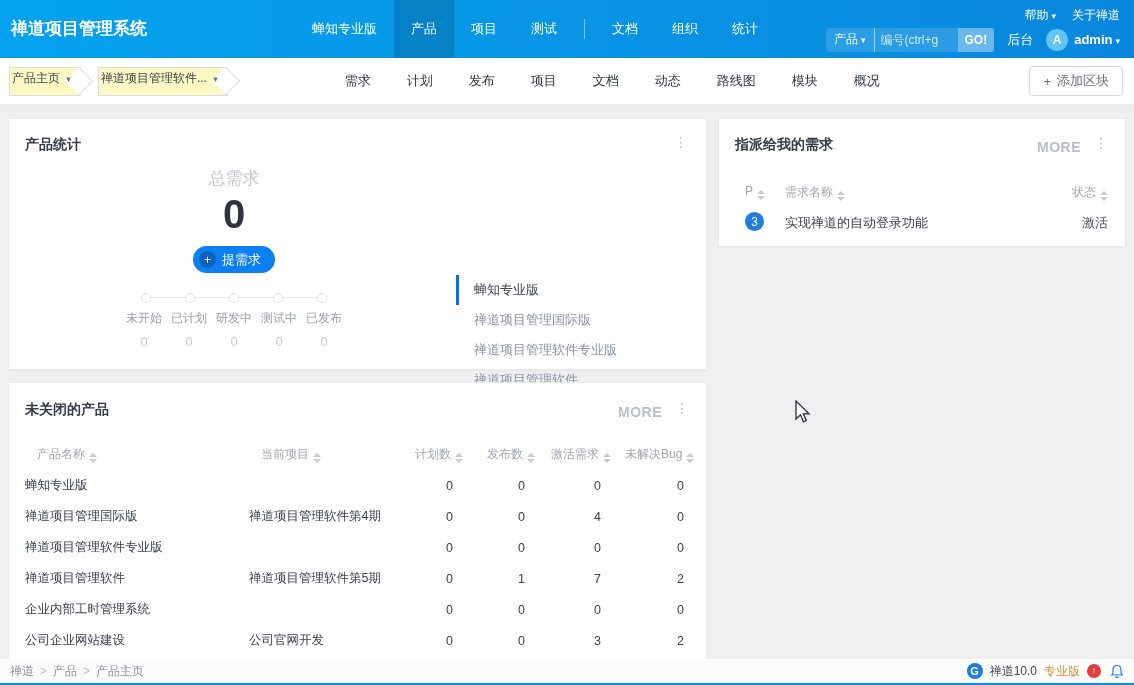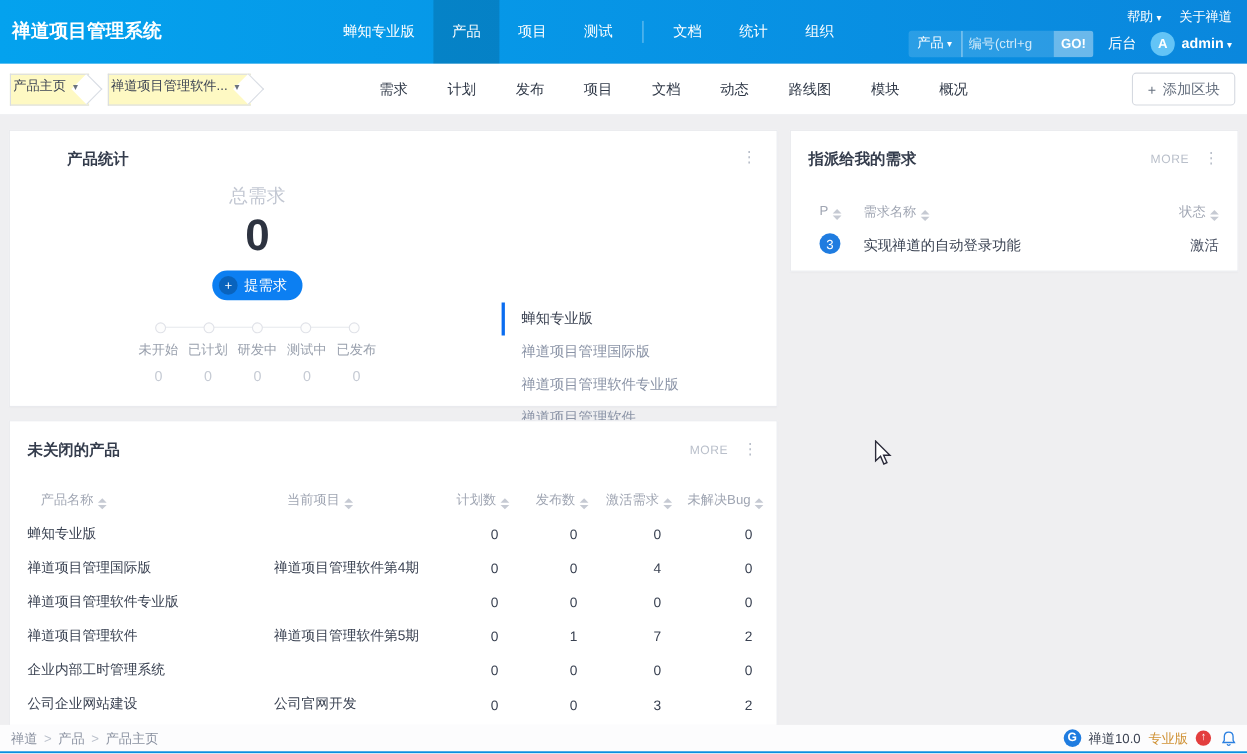--- a/index.html
+++ b/index.html
@@ -41,30 +41,30 @@
   .crumb .crumb-label { position:relative; z-index:2; }
   .page-tabs { display:flex; gap:36px; margin-left:100px; }
   .page-tab { font-size:13px; color:#2f3847; cursor:pointer; white-space:nowrap; }
   .add-block-btn { margin-left:auto; margin-right:11px; border:1px solid #d5d9e0; border-radius:4px; background:#fff;
      color:#66707f; font-size:13px; height:30px; padding:0 13px; cursor:pointer; display:flex; align-items:center; gap:6px; font-family:inherit; }
 
   
   .card { position:absolute; background:#fff; border:1px solid #e9eaee; box-shadow:0 1px 2px rgba(0,0,0,0.04); }
   .card-title { font-size:14px; font-weight:bold; color:#343c4c; }
   .kebab { color:#b9bfca; font-size:14px; letter-spacing:0; cursor:pointer; line-height:1; }
-  .more-link { font-size:11px; color:#b9bfca; cursor:pointer; letter-spacing:0.5px; }
+  .more-link { font-size:14px; color:#b9bfca; cursor:pointer; letter-spacing:0.5px;font-weight:bold; }
 
   
   .sort { display:inline-flex; flex-direction:column; margin-left:4px; vertical-align:1px; }
   .sort::before { content:''; border-left:4px solid transparent; border-right:4px solid transparent; border-bottom:4px solid #c6cad3; margin-bottom:2px; }
   .sort::after  { content:''; border-left:4px solid transparent; border-right:4px solid transparent; border-top:4px solid #c6cad3; }
 
   
   #card-stats { left:8px; top:118px; width:699px; height:252px; }
-  #card-stats .card-title { position:absolute; left:16px; top:17px;margin-left:36px; }
+  #card-stats .card-title { position:absolute; left:16px; top:17px; }
   #card-stats .kebab { position:absolute; right:18px; top:16px; }
   .stats-left { position:absolute; left:0; top:40px; width:450px; text-align:center; }
   .total-label { font-size:17px; color:#c2c7d2; margin-top:8px; }
   .total-value { font-size:40px; font-weight:bold; color:#2d3340; line-height:1.1; margin-top:2px; }
   .add-story-btn { margin:10px auto 0; border:none; background:#0c7ff2; color:#fff; font-size:13px; height:27px;
      border-radius:14px; padding:0 14px 0 6px; display:flex; align-items:center; gap:6px; cursor:pointer; font-family:inherit; }
   .plus-circle { width:17px; height:17px; border-radius:50%; background:rgba(0,0,0,0.22); display:flex; align-items:center; justify-content:center; font-size:12px; }
   .stages-wrap { margin-top:20px; }
   .stage-track { position:relative; width:186px; margin:0 auto; height:10px; display:flex; justify-content:space-between; }
   .stage-track::before { content:''; position:absolute; left:4px; right:4px; top:4px; height:1px; background:#e8eaee; }
@@ -129,22 +129,22 @@
 
   <div class="header">
     <div class="app-title">禅道项目管理系统</div>
     <div class="main-nav">
       <div class="nav-item">蝉知专业版</div>
       <div class="nav-item active">产品</div>
       <div class="nav-item">项目</div>
       <div class="nav-item">测试</div>
       <div class="nav-divider"></div>
       <div class="nav-item">文档</div>
+      <div class="nav-item">组织</div>
       <div class="nav-item">统计</div>
-      <div class="nav-item">组织</div>
     </div>
     <div class="header-right">
       <div class="header-top-links">
         <span><span>帮助</span><span class="caret">▾</span></span>
         <span>关于禅道</span>
       </div>
       <div class="header-bottom">
         <div class="search-group">
           <span class="search-scope"><span>产品</span><span class="caret">▾</span></span>
           <input class="search-input" type="text" placeholder="编号(ctrl+g" style="">

